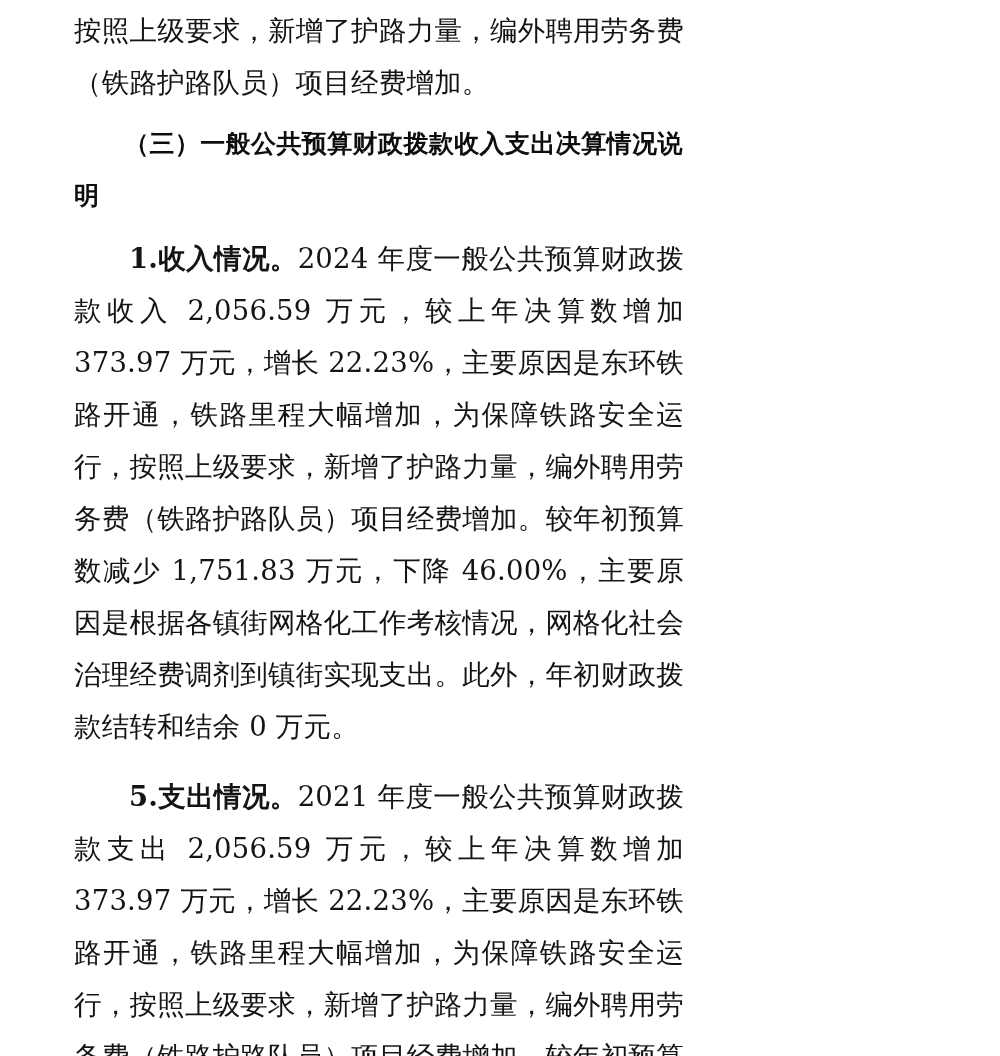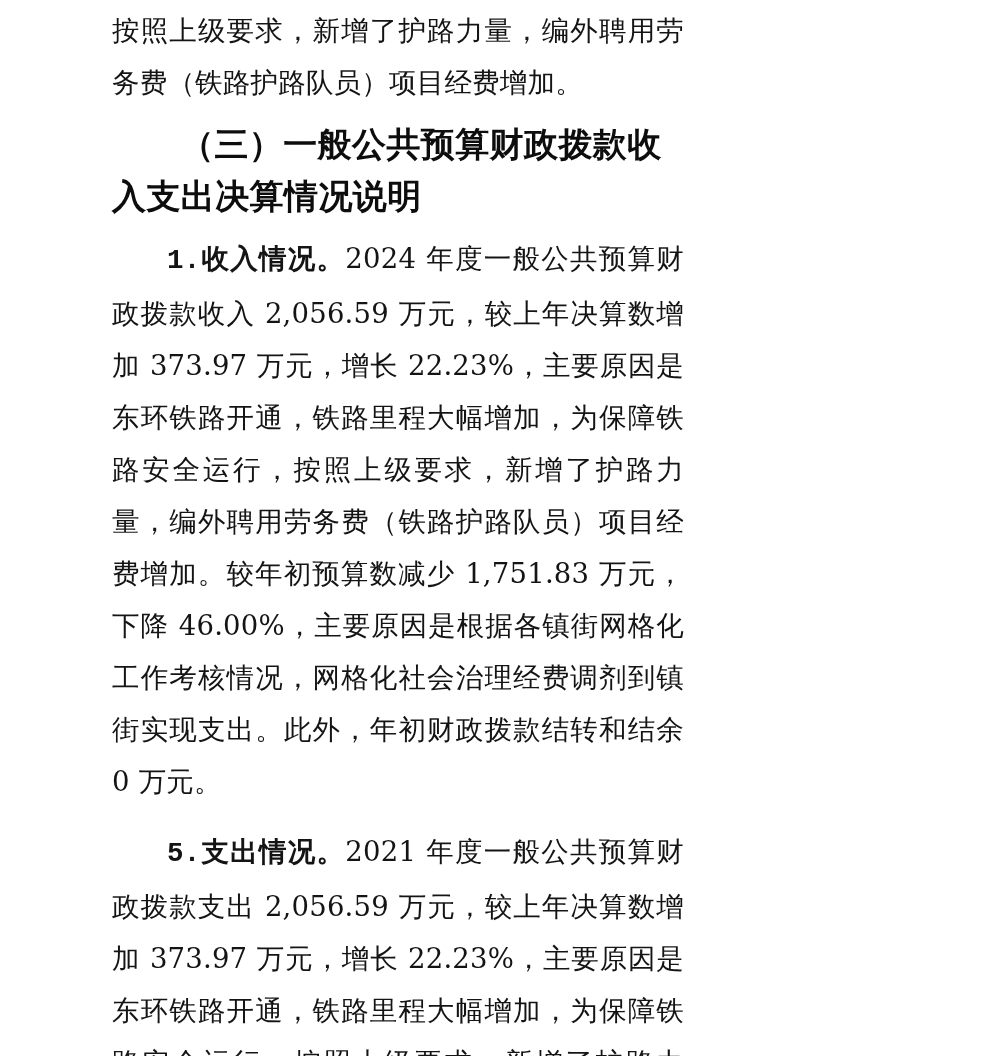--- a/index.html
+++ b/index.html
@@ -11,49 +11,48 @@
     width: 1000px;
     height: 1056px;
     overflow: hidden;
     font-family: "DejaVu Serif", "Liberation Serif", serif;
     color: #111111;
   }
   .page {
     box-sizing: border-box;
     width: 804px;
     height: 1056px;
-    padding: 4px 120px 0 112px;
+    padding: 4px 120px 0 74px;
     background: #ffffff;
   }
   .para {
     margin: 0;
     font-size: 27.5px;
     line-height: 52px;
     text-align: justify;
     text-justify: inter-ideograph;
     letter-spacing: 0.2px;
     color: #141414;
   }
   .indent {
     text-indent: 2em;
   }
   .heading {
     margin: 0;
-    font-size: 34px;
+    font-size: 25px;
     line-height: 52px;
     font-weight: 700;
     text-indent: 2em;
     color: #0d0d0d;
     letter-spacing: 0.4px;
   }
   .gap-sm { height: 10px; }
   .gap-md { height: 18px; }
   .bold {
     font-weight: 700;
-    font-family: Liberation Mono, monospace;
   }
 </style>
 </head>
 <body>
 
 <div class="page">
 
   <p class="para">按照上级要求，新增了护路力量，编外聘用劳务费（铁路护路队员）项目经费增加。</p>
 
   <div class="gap-sm"></div>

